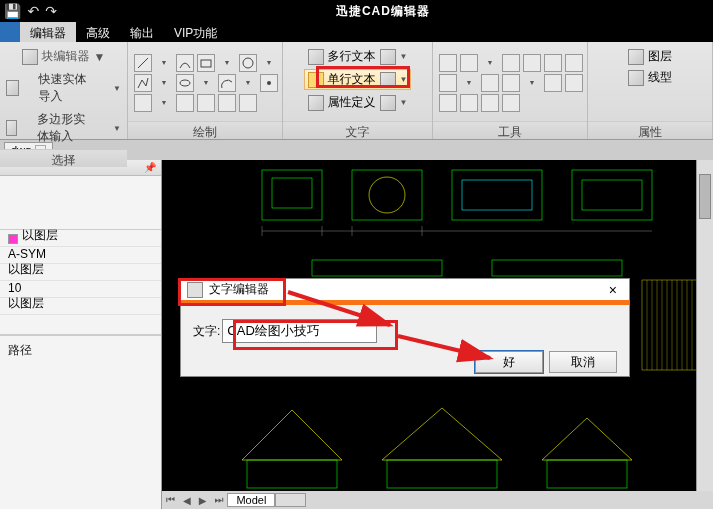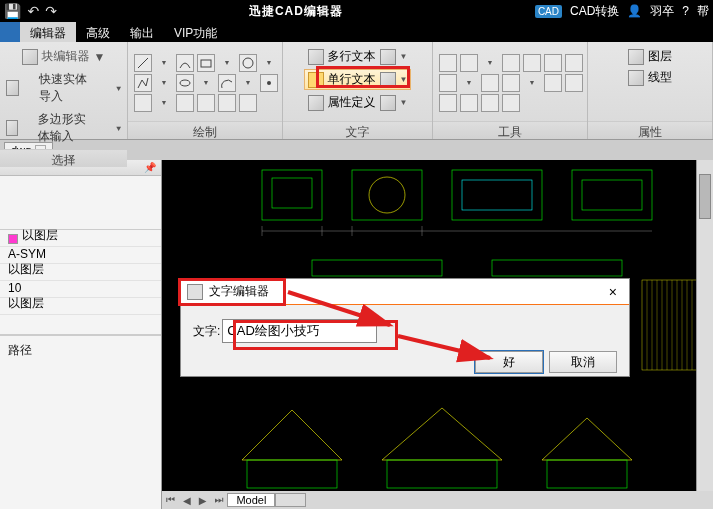--- a/index.html
+++ b/index.html
@@ -20,21 +20,21 @@
   
   
   .ribbon { background: linear-gradient(#e6e6e6,#d9d9d9); height: 98px; display: flex; border-bottom: 1px solid #999; }
   .ribbon-group { border-right: 1px solid #bbb; display: flex; flex-direction: column; position: relative; }
   .ribbon-group-body { flex: 1; display: flex; align-items: center; padding: 4px 6px 2px 6px; gap: 4px; }
   .ribbon-group-label { text-align: center; font-size: 12px; color: #444; padding: 2px 0; height: 18px; background: linear-gradient(#dedede,#d2d2d2); border-top: 1px solid #ccc; }
   
   .select-group { width: 128px; }
   .select-group .ribbon-group-body { flex-direction: column; gap: 2px; }
   .select-top { display: flex; align-items: center; gap: 4px; color: #555; font-size: 12px; padding: 2px 0; }
-  .select-item { display: flex; align-items: center; gap: 20px; color: #333; padding: 2px 0; width: 100%; font-family: Liberation Mono, monospace; }
+  .select-item { display: flex; align-items: center; gap: 20px; color: #333; padding: 2px 0; width: 100%; }
   .select-item .icon, .select-top .icon, .tool-btn .icon, .prop-item .icon, .text-btn .icon { width: 16px; height: 16px; display: inline-block; border: 1px solid #888; background: linear-gradient(135deg,#e8e8e8,#c8c8c8); }
   .select-item .chev, .tool-btn .chev, .prop-item .chev { font-size: 8px; color: #555; }
   
   .draw-group { width: 155px; }
   .draw-grid { display: grid; grid-template-columns: repeat(7, 18px); grid-auto-rows: 18px; gap: 2px 3px; }
   .draw-grid .i { border: 1px solid #999; background: #eaeaea; display: flex; align-items: center; justify-content: center; }
   .draw-grid .i svg { width: 14px; height: 14px; }
   .draw-grid .chev { font-size: 7px; color: #555; text-align: center; line-height: 18px; }
   
   .text-group { width: 150px; }
@@ -77,21 +77,21 @@
   .canvas-tabs { background: #d7d7d7; height: 18px; display: flex; align-items: center; }
   .canvas-tabs .navbtn { padding: 0 4px; font-size: 10px; color: #555; }
   .canvas-tab { background: #fff; border: 1px solid #999; padding: 0 8px; font-size: 11px; }
   .canvas-tab.inactive { background: #ddd; }
   .vscroll { position: absolute; right: 0; top: 0; bottom: 18px; width: 17px; background: #ddd; border-left: 1px solid #999; }
   .vscroll .track { position: absolute; top: 14px; bottom: 14px; left: 2px; right: 2px; }
   .vscroll .thumb { position: absolute; top: 0; height: 45px; left: 0; right: 0; background: #b8b8b8; border: 1px solid #888; }
   
   
   .dialog { position: absolute; left: 180px; top: 278px; width: 450px; height: 99px; background: #f0f0f0; border: 1px solid #888; box-shadow: 3px 3px 10px rgba(0,0,0,.35); z-index: 20; }
-  .dialog-titlebar { display: flex; align-items: center; height: 26px; padding: 0 6px; background: #fff; border-bottom: 1px solid #f97316; }
+  .dialog-titlebar { display: flex; align-items: center; height: 26px; padding: 0 6px; background: #fff; border-bottom: 5px solid #f97316; }
   .dialog-titlebar .icon { width: 16px; height: 16px; border: 1px solid #888; background: #e0e0e0; margin-right: 6px; }
   .dialog-titlebar .title { font-size: 12px; flex: 1; }
   .dialog-titlebar .close { font-size: 14px; padding: 0 6px; }
   .dialog-body { padding: 14px 12px 8px 12px; display: flex; align-items: center; gap: 2px; }
   .dialog-body label { font-size: 12px; }
   .dialog-body input { width: 155px; height: 24px; padding: 2px 4px; font-size: 13px; border: 1px solid #888; font-family: inherit; }
   .dialog-buttons { display: flex; justify-content: flex-end; gap: 6px; padding: 0 12px 8px 12px; }
   .dialog-buttons button { width: 68px; height: 22px; background: linear-gradient(#fafafa,#e2e2e2); border: 1px solid #999; font-size: 12px; font-family: inherit; }
   .dialog-buttons button.primary { outline: 1px solid #2a6fb7; }
   
@@ -103,28 +103,20 @@
 </head>
 <body>
 
 <div class="titlebar">
   <div class="titlebar-qat">
     <span>💾</span>
     <span>↶</span>
     <span>↷</span>
   </div>
   <div class="titlebar-title">迅捷CAD编辑器</div>
-  <div class="titlebar-right">
-    <span class="badge">CAD</span>
-    <span>CAD转换</span>
-    <span>👤</span>
-    <span>羽卒</span>
-    <span>?</span>
-    <span>帮</span>
-  </div>
 </div>
 
 <div class="tabs">
   <div class="tab" style="width:18px;background:#2a6fb7"></div>
   <div class="tab active">编辑器</div>
   <div class="tab">高级</div>
   <div class="tab">输出</div>
   <div class="tab">VIP功能</div>
 </div>
 

